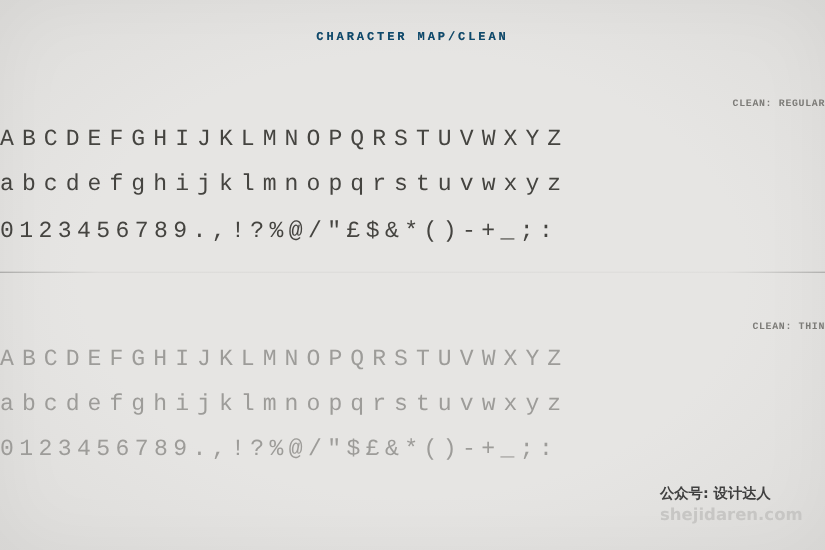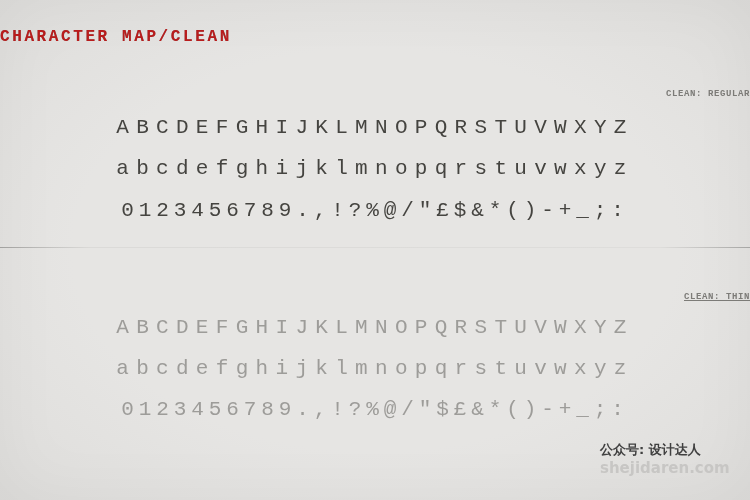--- a/index.html
+++ b/index.html
@@ -9,39 +9,38 @@
     background:#e5e4e2;
     font-family:"Liberation Mono","DejaVu Sans Mono",monospace;
     box-shadow:inset 0 0 70px rgba(0,0,0,0.045);
   }
   .paper-vignette{
     position:absolute;inset:0;pointer-events:none;
     background:radial-gradient(ellipse at center, rgba(255,255,255,0.05) 55%, rgba(90,90,85,0.05) 100%);
   }
   .page-title{
     position:absolute;top:28px;left:0;right:0;
-    text-align:left;
-    font-size:16px;font-weight:700;
+    text-align:center;
+    font-size:11px;font-weight:700;
     letter-spacing:2.6px;
-    color:#b91c1c;
+    color:#0c4a6e;
     text-shadow:0 0 0.4px rgba(52,51,47,0.5);
   }
   .section-label{
     position:absolute;left:0;right:0;
     text-align:right;
     font-size:9px;font-weight:700;
     letter-spacing:0.6px;
     color:#6b6a66;
     opacity:0.85;
   }
   .label-regular{top:89px;}
-  .label-thin{top:292px;text-decoration:underline;}
+  .label-thin{top:292px;}
   .char-row{
     position:absolute;left:0;right:0;
-    text-align:center;
     font-size:21px;line-height:26px;
     white-space:nowrap;
   }
   .row-letters{letter-spacing:7.3px;}
   .row-symbols{letter-spacing:4.9px;}
   .ink-regular{color:#454440;font-weight:500;}
   .ink-thin{color:#9d9c99;font-weight:400;}
   .r1-upper{top:115px;}
   .r1-lower{top:156px;}
   .r1-symbols{top:198px;}

